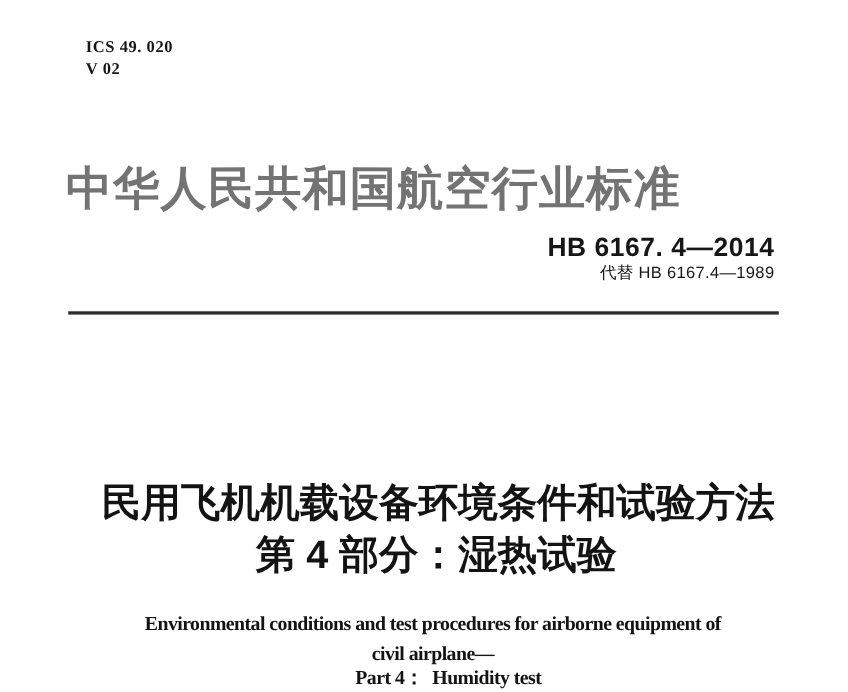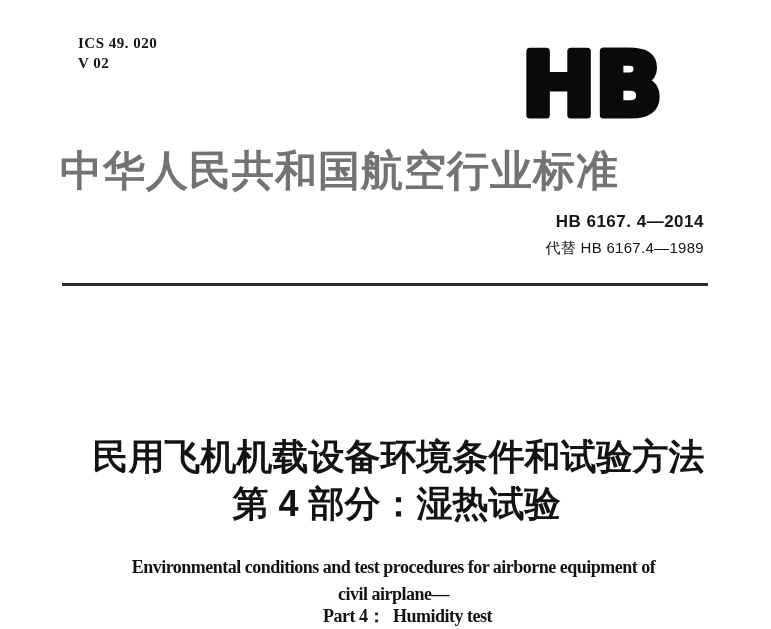--- a/index.html
+++ b/index.html
@@ -64,21 +64,21 @@
     letter-spacing: 1px;
     white-space: nowrap;
     color: #737373;
   }
 
   
   .std-no {
     position: absolute;
     right: 83px;
     top: 212px;
-    font-size: 17px;
+    font-size: 24px;
     font-weight: 700;
     letter-spacing: 0.5px;
     white-space: nowrap;
   }
   .replaces-note {
     position: absolute;
     right: 83px;
     top: 239px;
     font-family: Liberation Sans, sans-serif;
     font-size: 15px;
@@ -134,25 +134,20 @@
 </style>
 </head>
 <body>
 
 <div class="page">
 
   <div class="ics-code">ICS 49. 020</div>
 
   <div class="class-code">V 02</div>
 
-  <div class="hb-logo">
-    <svg viewBox="0 0 154 80" xmlns="http://www.w3.org/2000/svg">
-      <text x="77" y="73" text-anchor="middle" font-family="DejaVu Sans, sans-serif" font-size="88" font-weight="bold" fill="#0a0a0a" stroke="#0a0a0a" stroke-width="7" stroke-linejoin="round">HB</text>
-    </svg>
-  </div>
 
   <h1 class="org-title">中华人民共和国航空行业标准</h1>
 
   <div class="std-no">HB 6167. 4—2014</div>
 
   <div class="replaces-note">代替 HB 6167.4—1989</div>
 
   <div class="header-rule"></div>
 
   <h2 class="doc-title-cn cn-line1">民用飞机机载设备环境条件和试验方法</h2>

